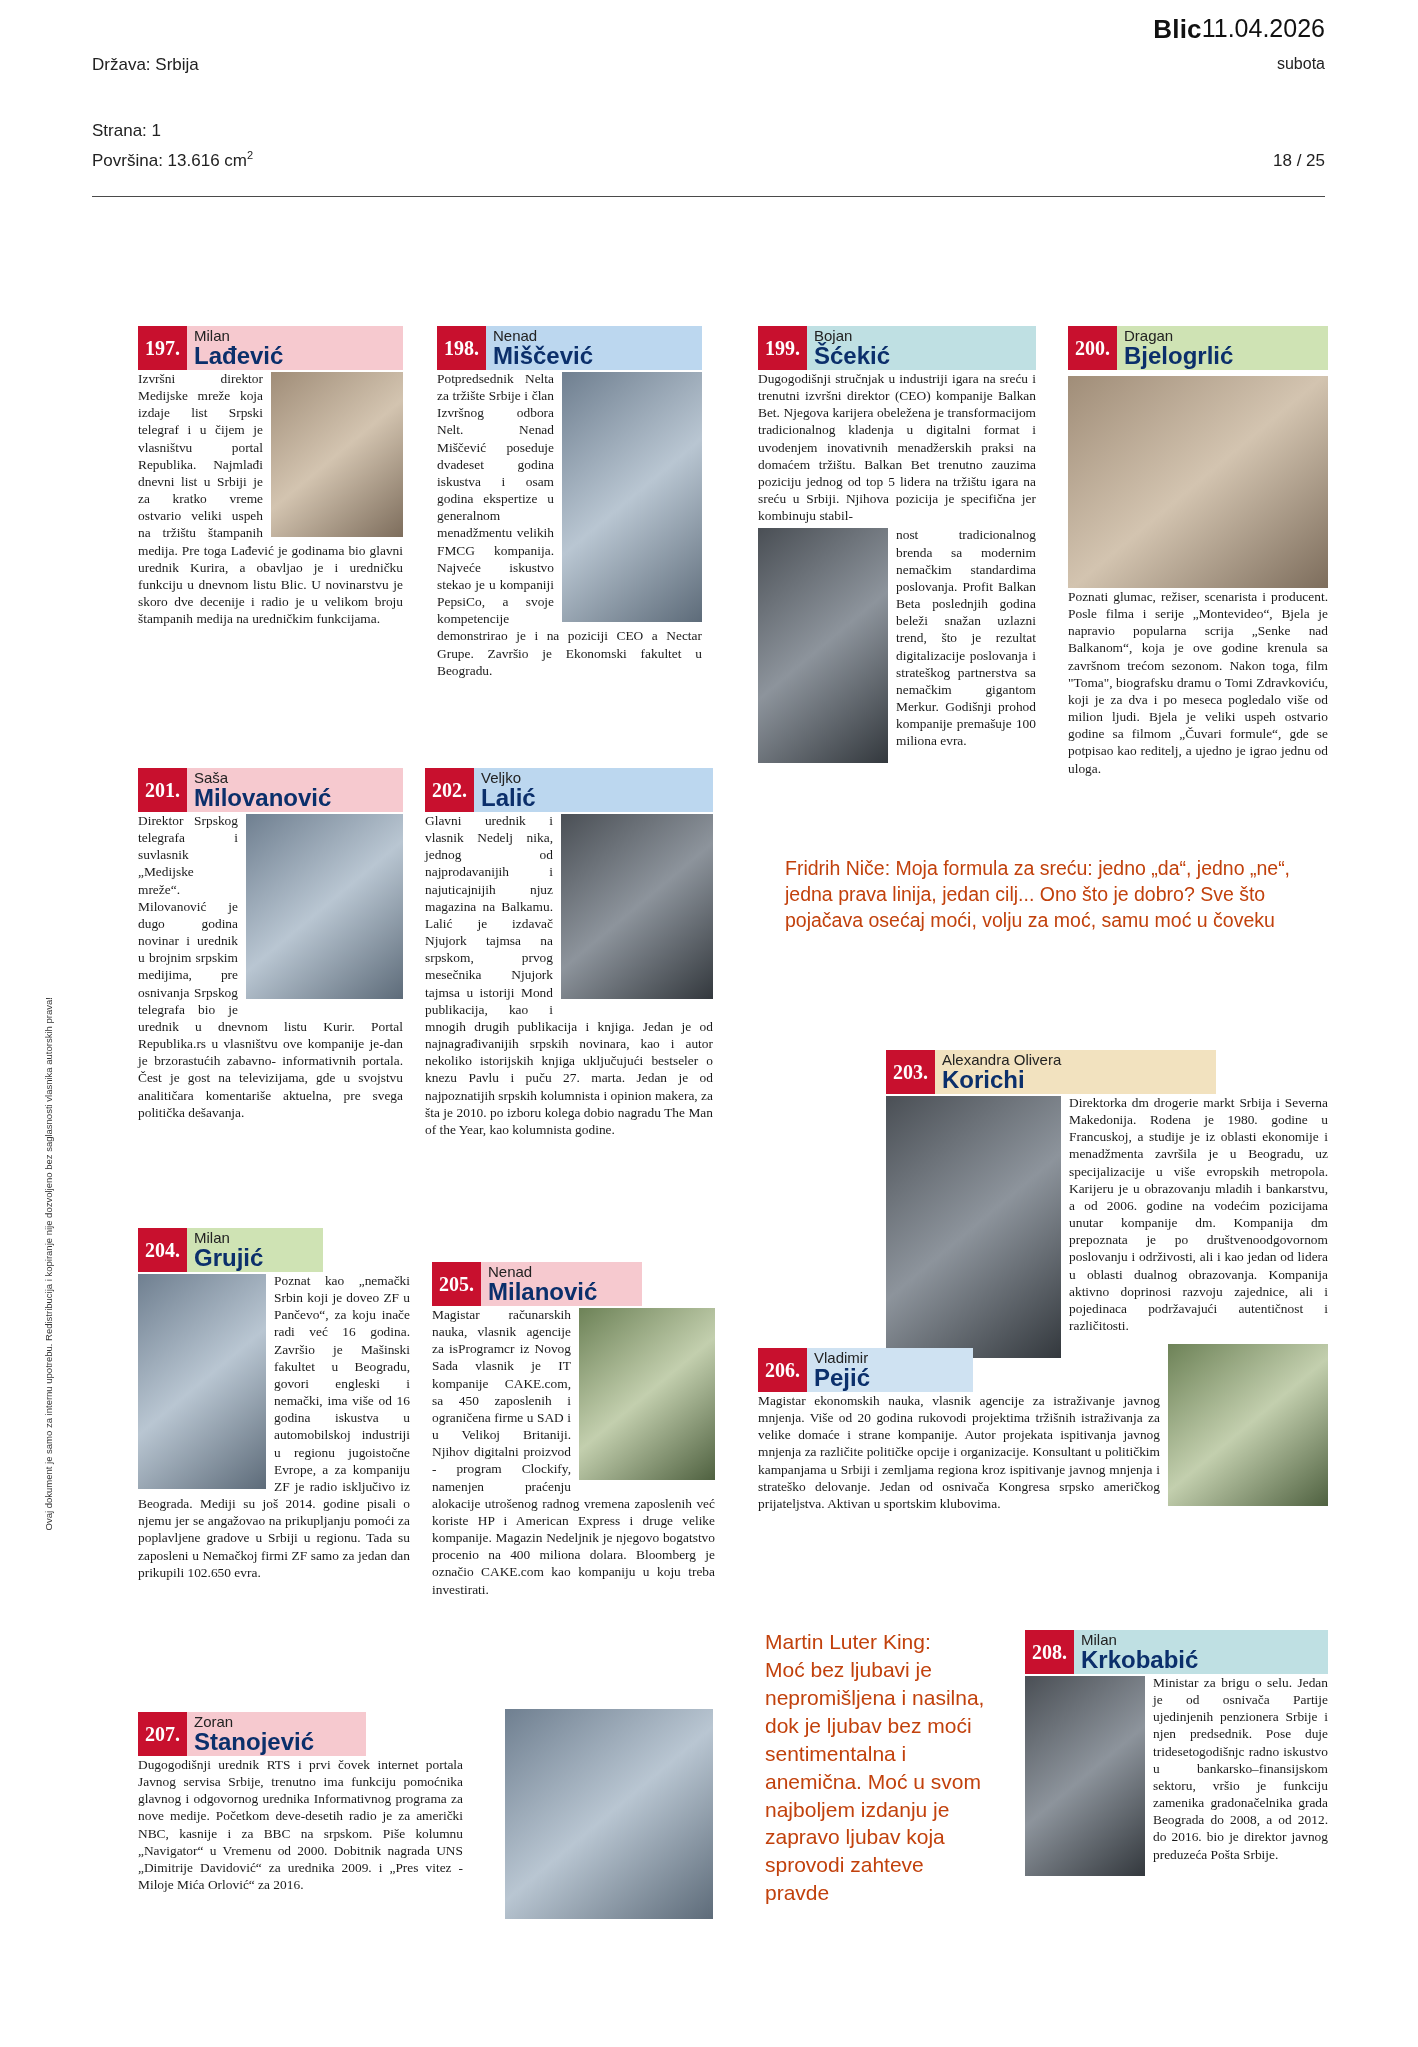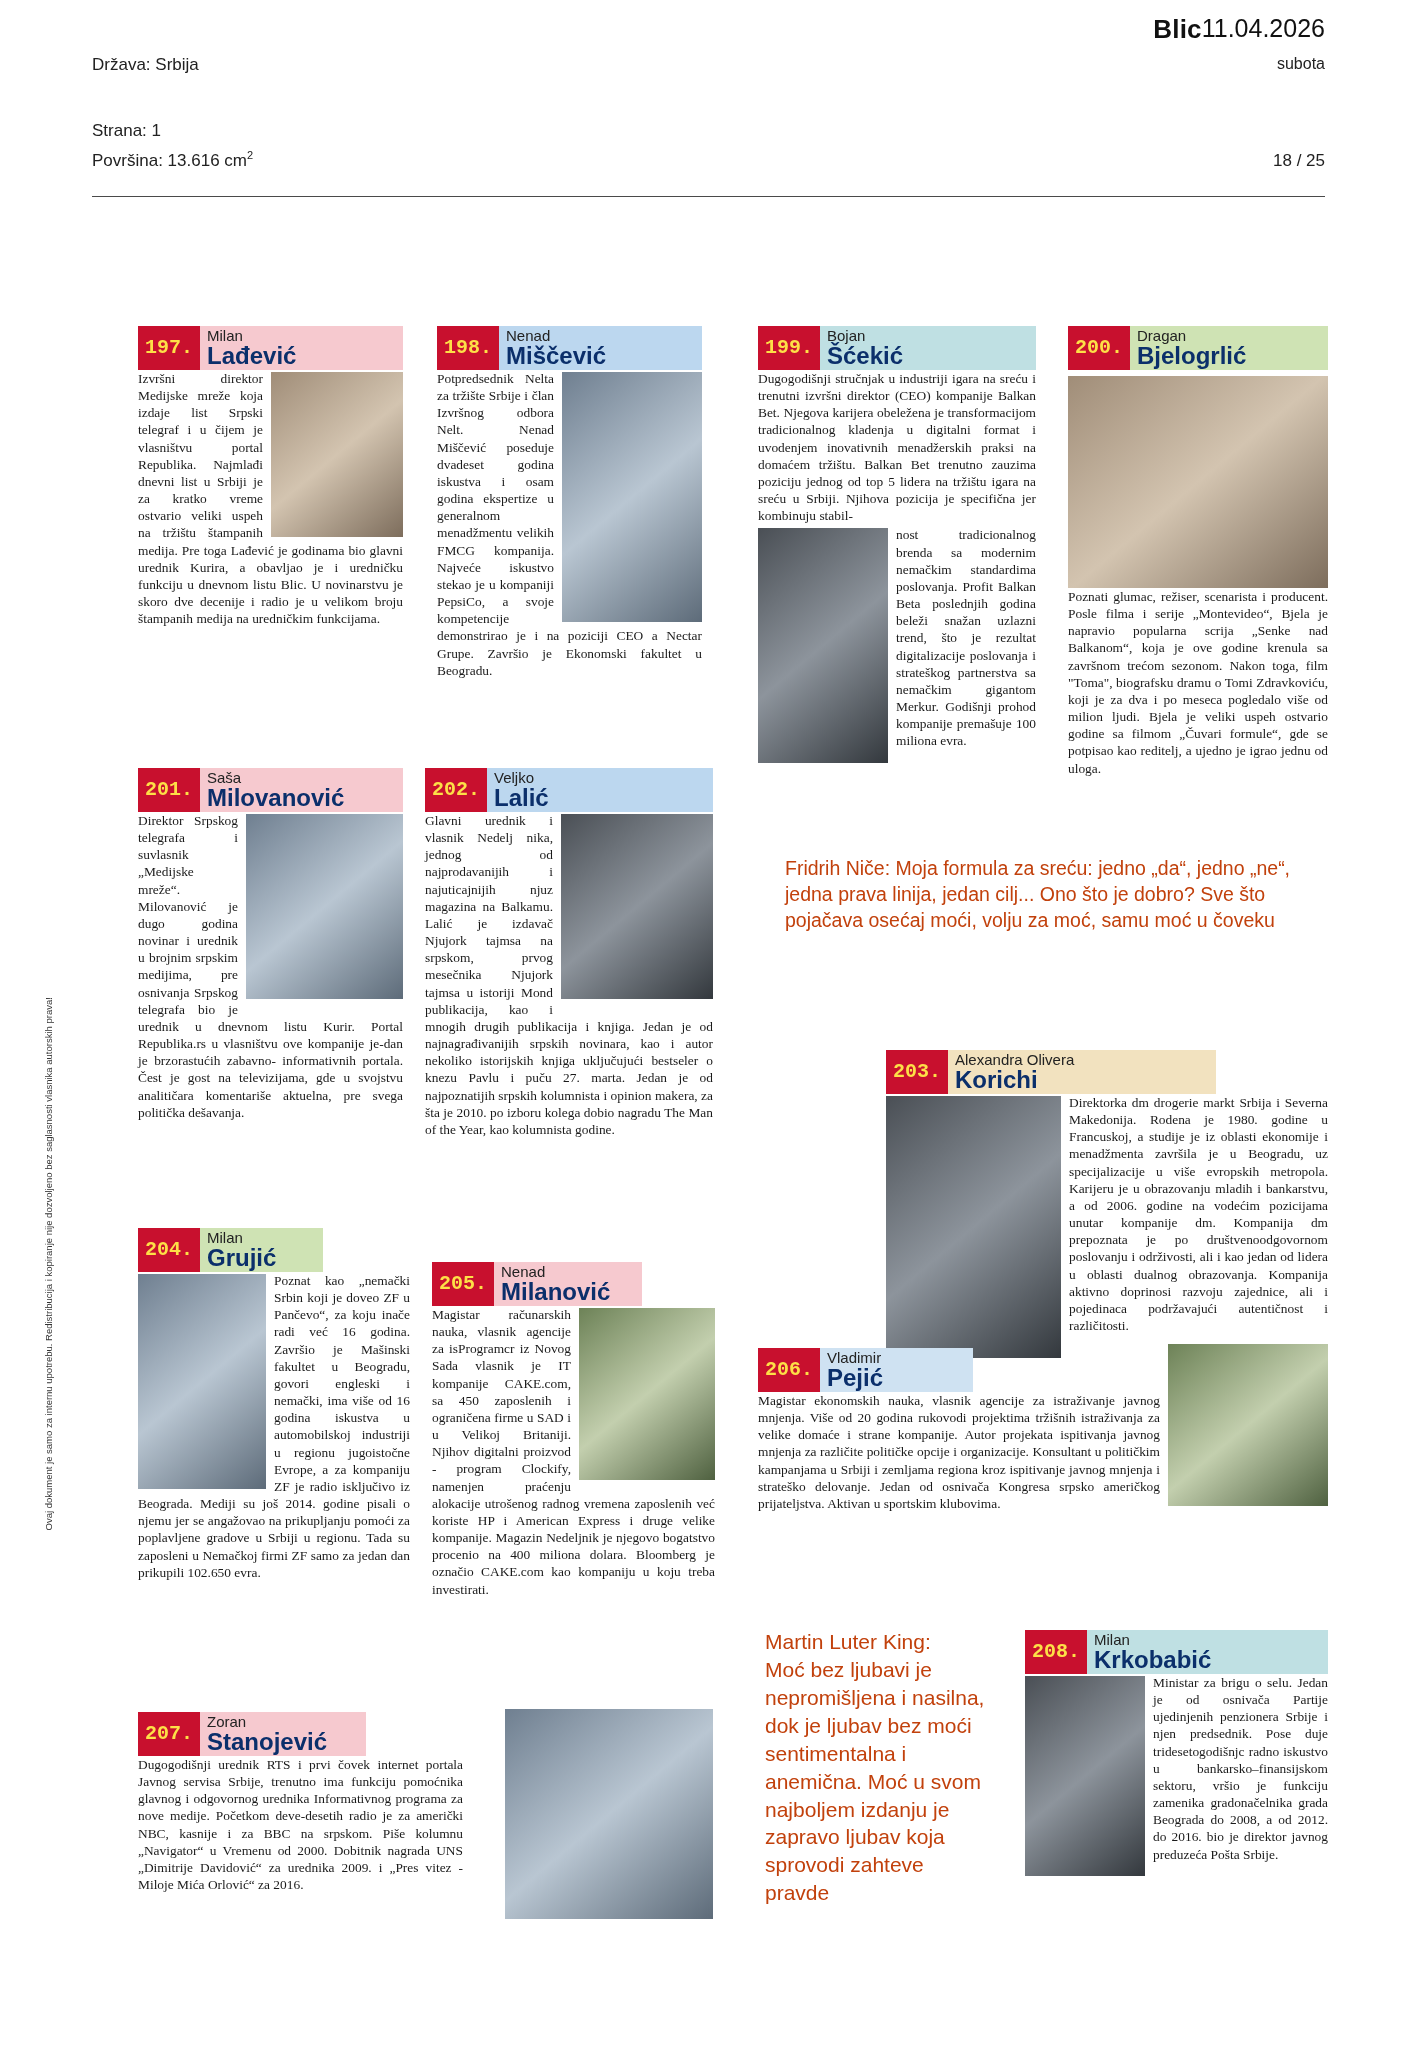--- a/index.html
+++ b/index.html
@@ -56,22 +56,22 @@
   .content { position: absolute; left: 0; top: 0; width: 1418px; height: 2047px; }
 
   .entry { position: absolute; }
 
   .tagbar {
     display: flex; align-items: stretch;
     height: 44px;
   }
   .tagnum {
     background: #c8102e;
-    color: #fde047;
-    font-family: Liberation Mono, monospace;
+    color: #ffffff;
+    font-family: Liberation Serif, serif;
     font-weight: bold;
     font-size: 20px;
     padding: 0 7px;
     display: flex; align-items: center;
     line-height: 1;
   }
   .tagnames {
     padding: 2px 10px 2px 7px;
     display: flex; flex-direction: column; justify-content: center;
     min-width: 0;

